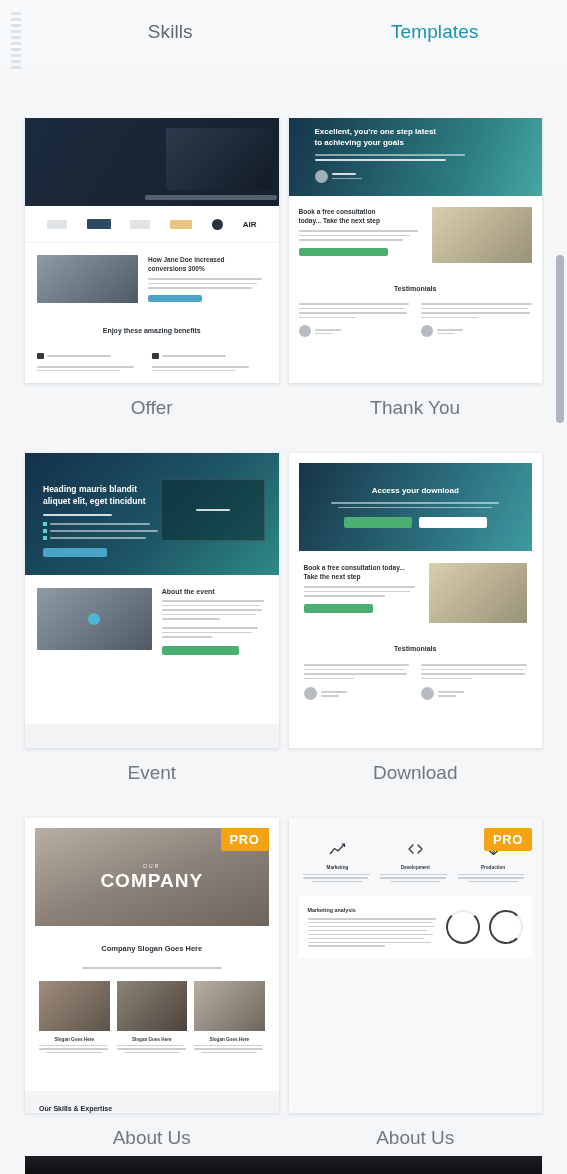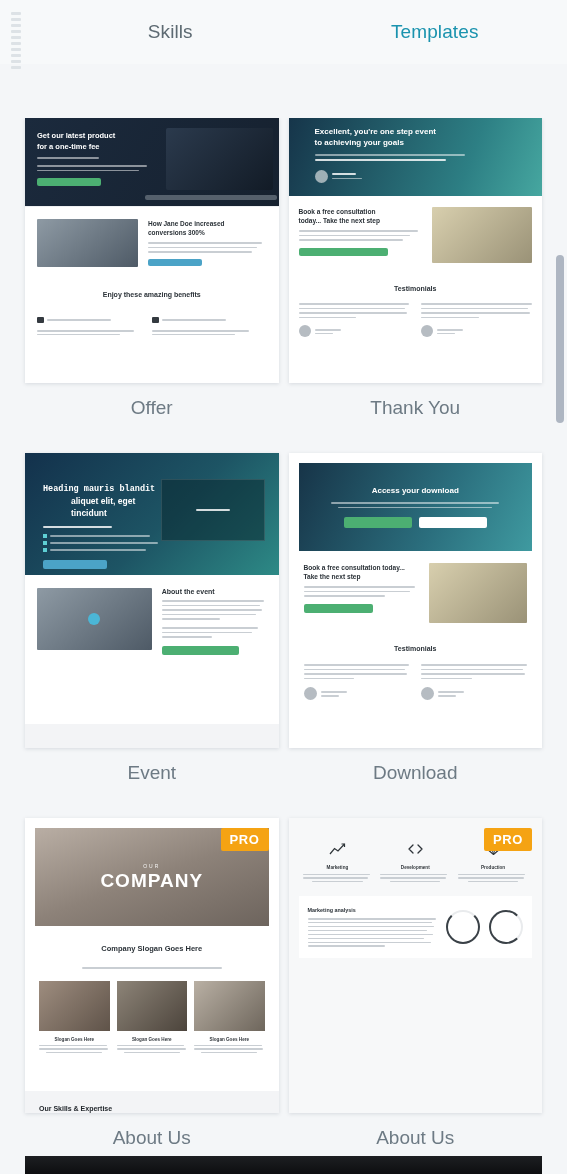--- a/index.html
+++ b/index.html
@@ -122,30 +122,30 @@
   </div>
 
 
   <div class="grid-scroll">
     <div class="grid">
 
       <div class="card-cell">
         <div class="thumb-frame h-clip-top">
           <div class="mini">
             <div class="hero hero-dark" style="height:88px;padding:12px 10px 0 12px;">
-              <div style="width:58%;">
-                <div class="head-w" style="font-size:7.5px;line-height:11px;">Get our latest product</div>
-                <div class="head-w" style="font-size:7.5px;line-height:11px;">for a one-time fee</div>
-                <span class="t w5" style="width:46%;height:2px;margin-top:5px;"></span>
-                <span class="t w5" style="width:82%;height:1.6px;margin-top:6px;"></span>
-                <span class="t w5" style="width:76%;height:1.6px;margin-top:3px;"></span>
-                <div class="btn-green" style="width:48%;height:8px;margin-top:7px;"></div>
-              </div>
               <div style="position:absolute;right:6px;top:10px;width:42%;height:62px;background:linear-gradient(135deg,#2b3a4d,#121b26);border-radius:2px;"></div>
               <div style="position:absolute;right:2px;bottom:6px;width:52%;height:5px;background:#55606c;border-radius:2px;"></div>
+            </div>
+            <div class="sect" style="height:36px;display:flex;align-items:center;justify-content:space-around;padding:0 12px;">
+              <span class="t" style="width:20px;height:9px;opacity:.55;"></span>
+              <span class="t" style="width:24px;height:10px;background:#2c4a63;"></span>
+              <span class="t" style="width:20px;height:9px;opacity:.55;"></span>
+              <span class="t" style="width:22px;height:9px;background:#e3a94a;opacity:.7;"></span>
+              <span class="circle" style="width:11px;height:11px;background:#2b3340;"></span>
+              <span style="font-size:8px;font-weight:bold;color:#23282d;">AIR</span>
             </div>
             <div class="sect" style="border-top:1px solid #eef0f2;padding:12px;display:flex;gap:10px;">
               <div class="imgoffice" style="width:44%;height:48px;border-radius:1px;"></div>
               <div style="flex:1;">
                 <div style="font-size:6.5px;font-weight:bold;color:#2b3238;line-height:9px;">How Jane Doe increased</div>
                 <div style="font-size:6.5px;font-weight:bold;color:#2b3238;line-height:9px;">conversions 300%</div>
                 <span class="t" style="width:96%;height:1.6px;margin-top:5px;"></span>
                 <span class="t" style="width:92%;height:1.6px;margin-top:3px;"></span>
                 <span class="t" style="width:88%;height:1.6px;margin-top:3px;"></span>
                 <div class="btn-blue" style="width:46%;height:7px;margin-top:6px;"></div>
@@ -163,21 +163,21 @@
             </div>
           </div>
         </div>
         <div class="card-label">Offer</div>
       </div>
 
       <div class="card-cell">
         <div class="thumb-frame h-clip-top">
           <div class="mini">
             <div class="hero hero-teal" style="height:78px;padding:8px 0 0 26px;">
-              <div class="head-w" style="font-size:8px;line-height:11px;">Excellent, you're one step event</div>
+              <div class="head-w" style="font-size:8px;line-height:11px;">Excellent, you're one step latest</div>
               <div class="head-w" style="font-size:8px;line-height:11px;">to achieving your goals</div>
               <span class="t w5" style="width:66%;height:1.7px;margin-top:6px;"></span>
               <span class="t w8" style="width:58%;height:1.9px;margin-top:3px;"></span>
               <div style="display:flex;align-items:center;gap:4px;margin-top:9px;">
                 <span class="circle" style="width:13px;height:13px;background:#9fb0b6;"></span>
                 <span>
                     <span class="t w8" style="width:24px;height:2px;"></span>
                     <span class="t w5" style="width:30px;height:1.6px;margin-top:2.5px;"></span>
                   </span>
               </div>
@@ -227,22 +227,22 @@
           </div>
         </div>
         <div class="card-label">Thank You</div>
       </div>
 
       <div class="card-cell">
         <div class="thumb-frame h-std">
           <div class="mini">
             <div class="hero hero-deep" style="height:122px;padding:30px 0 0 18px;">
               <div style="width:52%;">
-                <div class="head-w" style="font-size:8.5px;line-height:12px;font-family:Liberation Mono, monospace;">Heading mauris blandit</div>
-                <div class="head-w" style="font-size:8.5px;line-height:12px;margin-left:28px;">aliquet elit, eget tincidunt</div>
+                <div class="head-w" style="font-size:8.5px;line-height:12px;">Heading mauris blandit</div>
+                <div class="head-w" style="font-size:8.5px;line-height:12px;">aliquet elit, eget tincidunt</div>
                 <span class="t w8" style="width:56%;height:2px;margin-top:7px;"></span>
                 <div style="margin-top:6px;">
                   <div style="display:flex;align-items:center;gap:3px;margin-top:3px;">
                       <span style="width:4px;height:4px;background:#5ecfd4;display:block;"></span>
                       <span class="t w5" style="width:82%;height:1.7px;"></span>
                     </div>
                   <div style="display:flex;align-items:center;gap:3px;margin-top:3px;">
                       <span style="width:4px;height:4px;background:#5ecfd4;display:block;"></span>
                       <span class="t w5" style="width:88%;height:1.7px;"></span>
                     </div>

